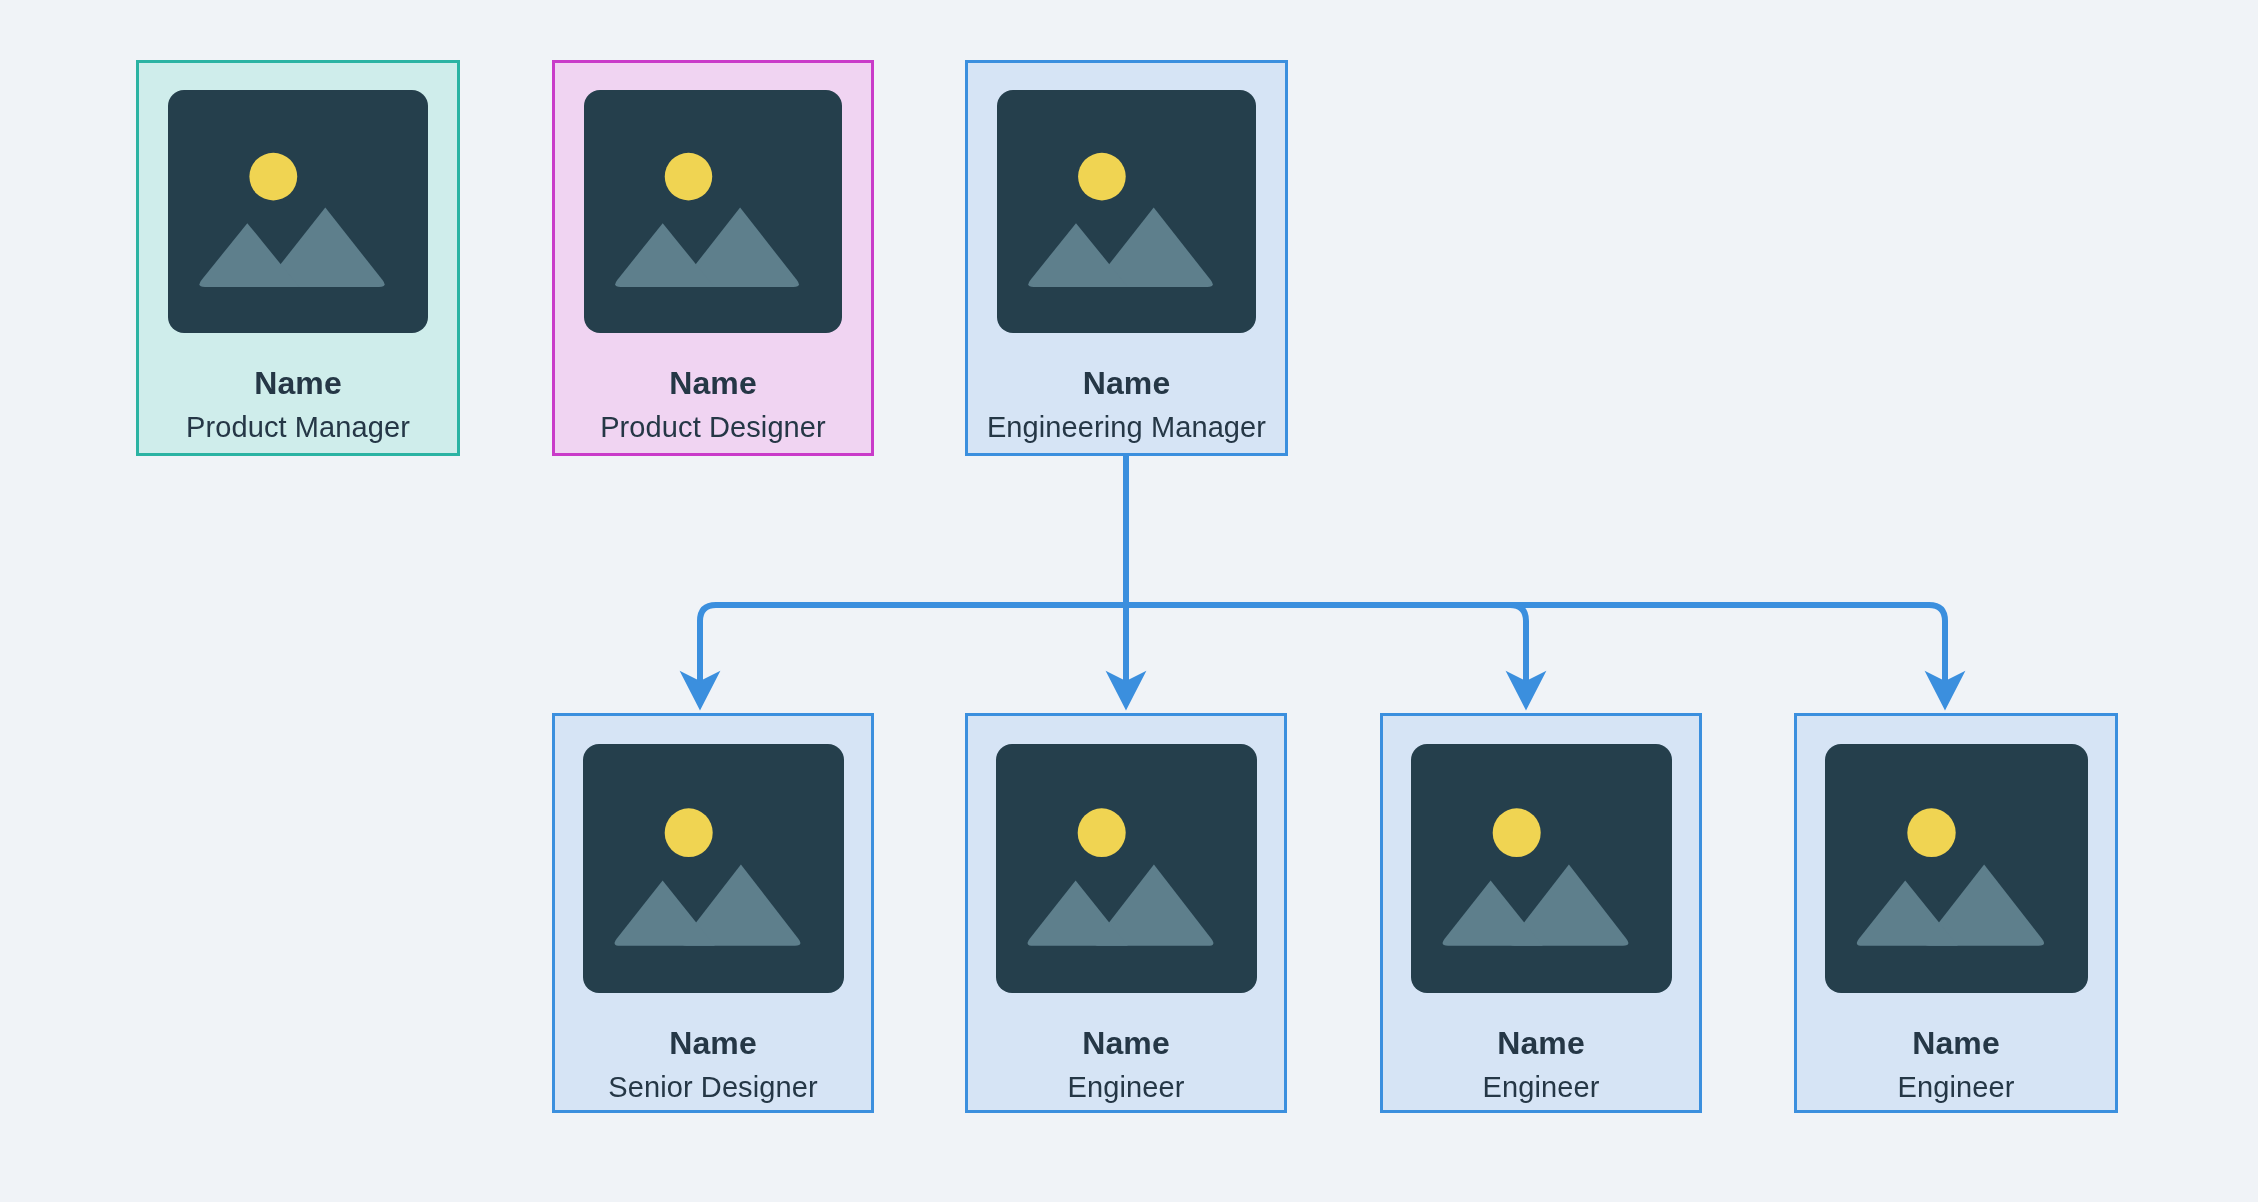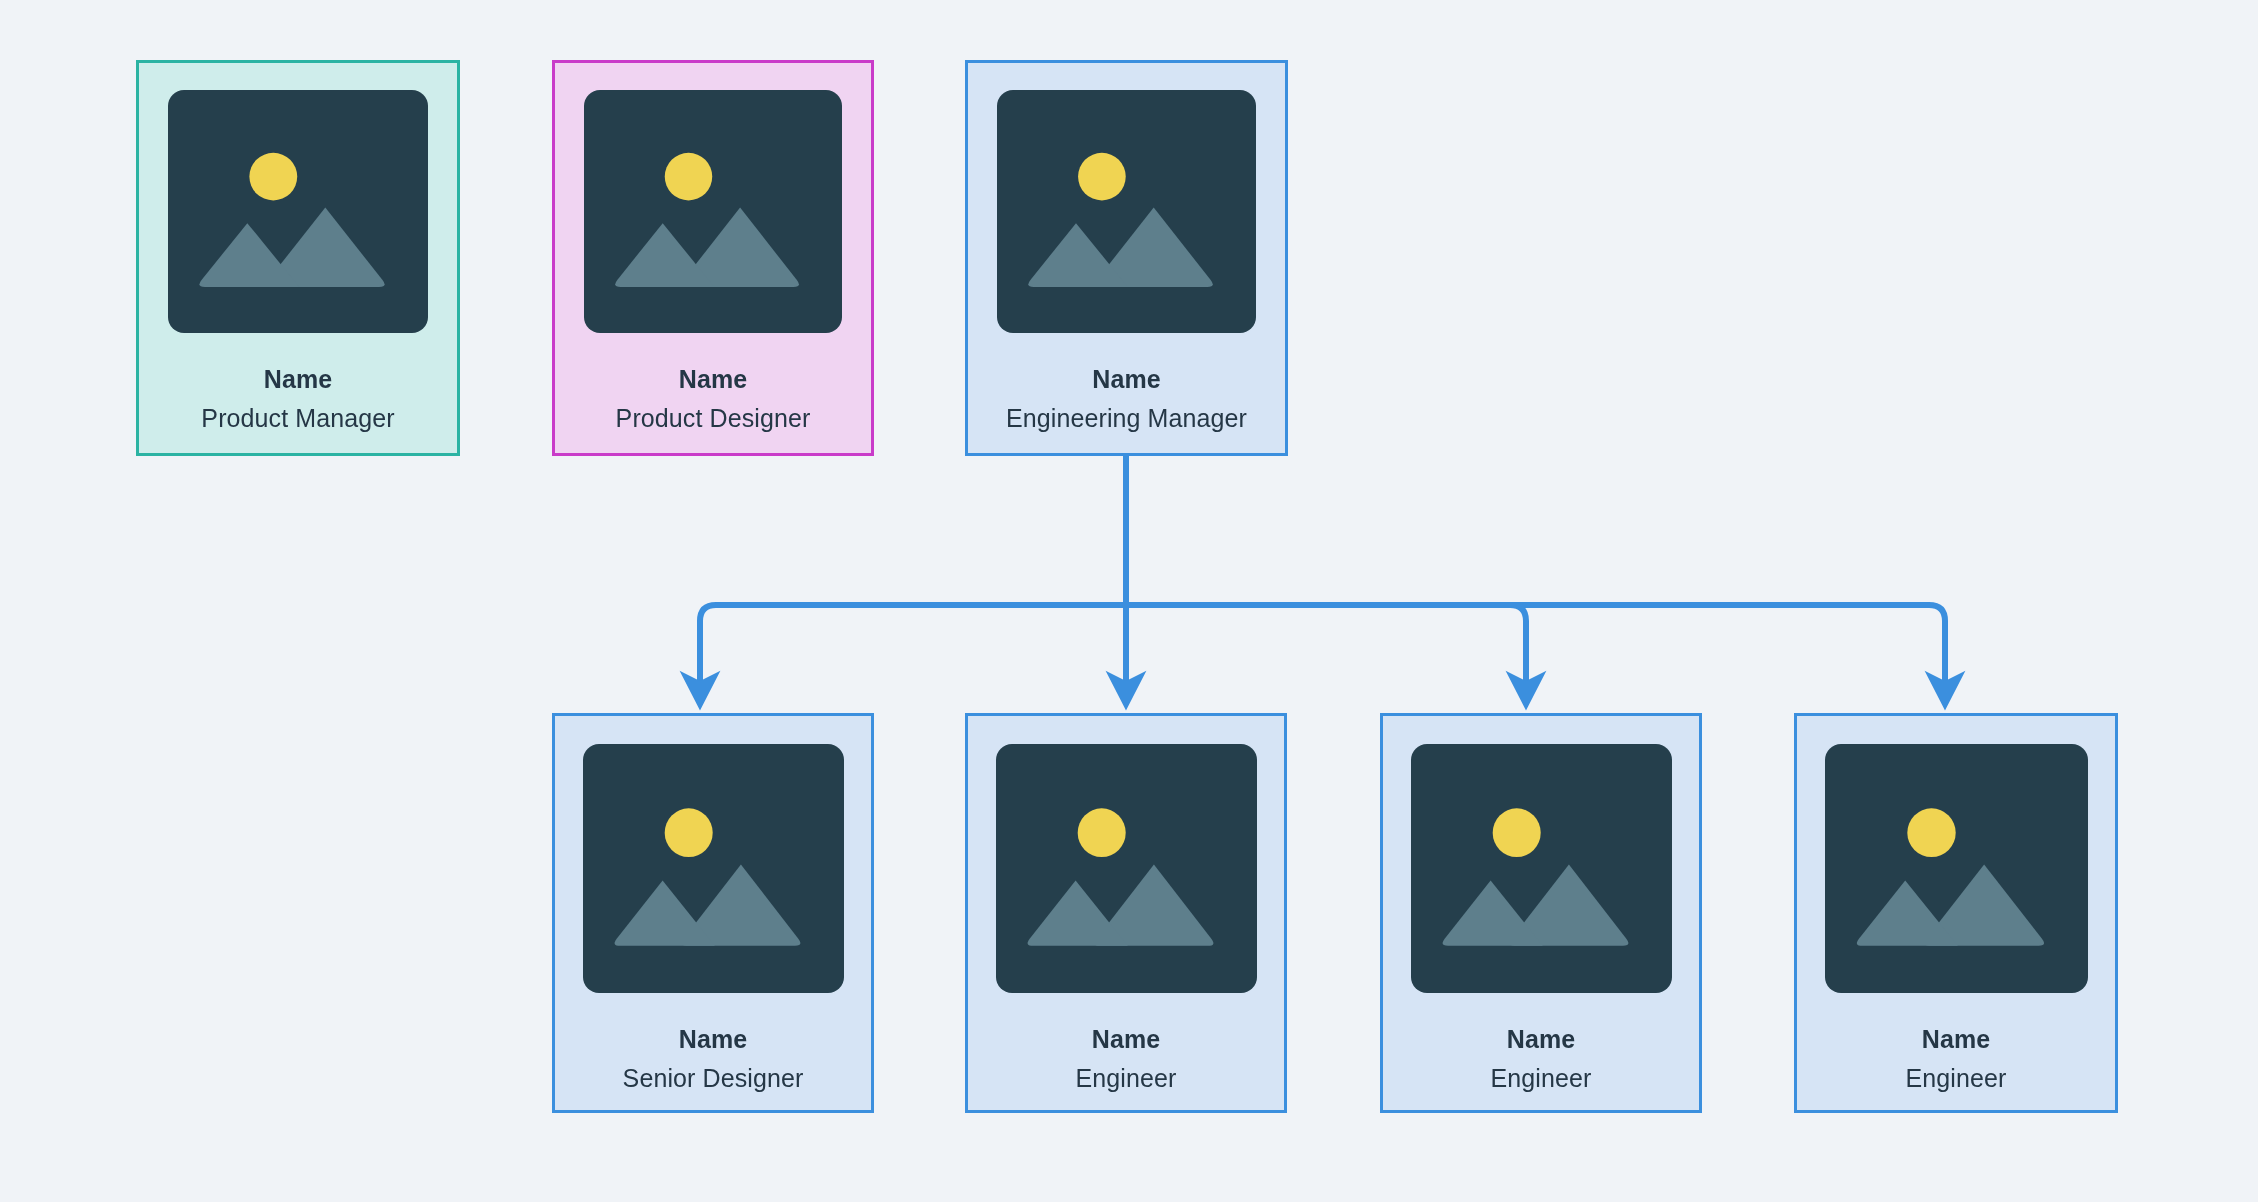--- a/index.html
+++ b/index.html
@@ -51,27 +51,27 @@
     width: 100%;
     height: 100%;
   }
   .card-text {
     width: 100%;
     text-align: center;
     color: #253746;
   }
   .card-name {
     font-weight: bold;
-    font-size: 25px;
+    font-size: 32px;
     line-height: 1.0;
     letter-spacing: 0.1px;
   }
   .card-role {
     font-weight: normal;
-    font-size: 25px;
+    font-size: 29px;
     line-height: 1.0;
     letter-spacing: 0.1px;
     margin-top: 14px;
   }
 </style>
 </head>
 <body>
 
 <div id="canvas">
 

